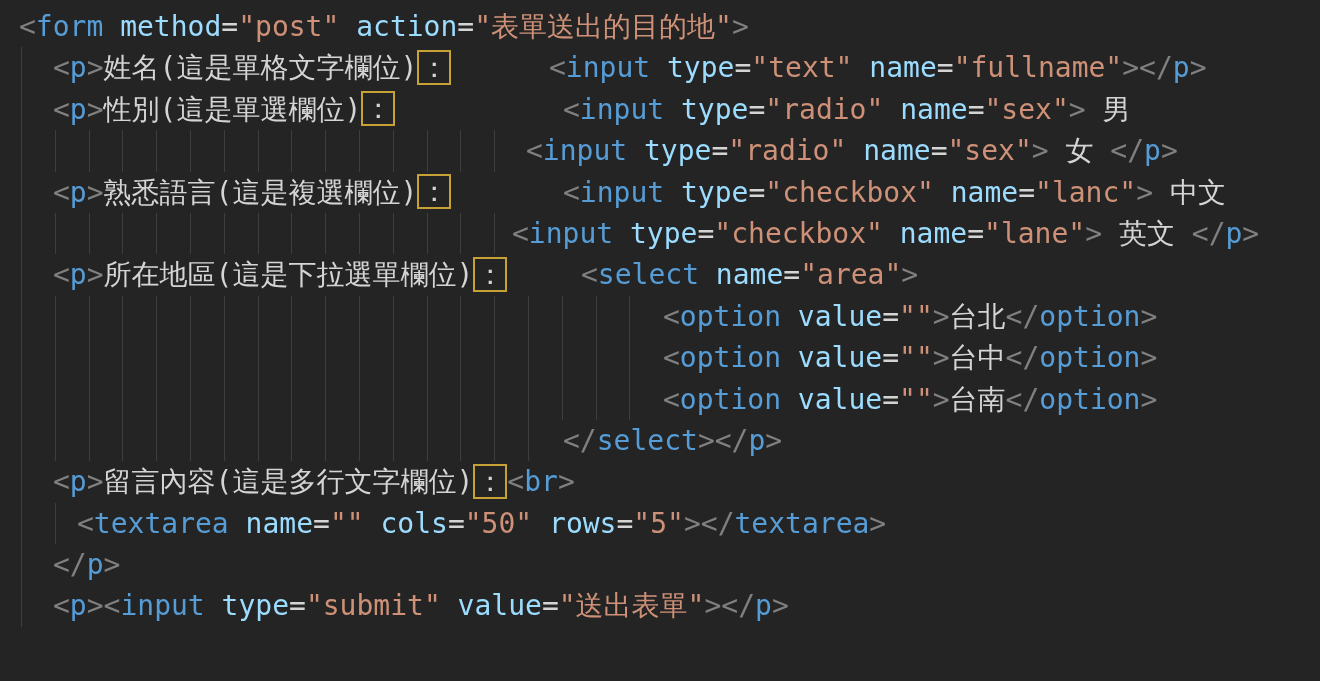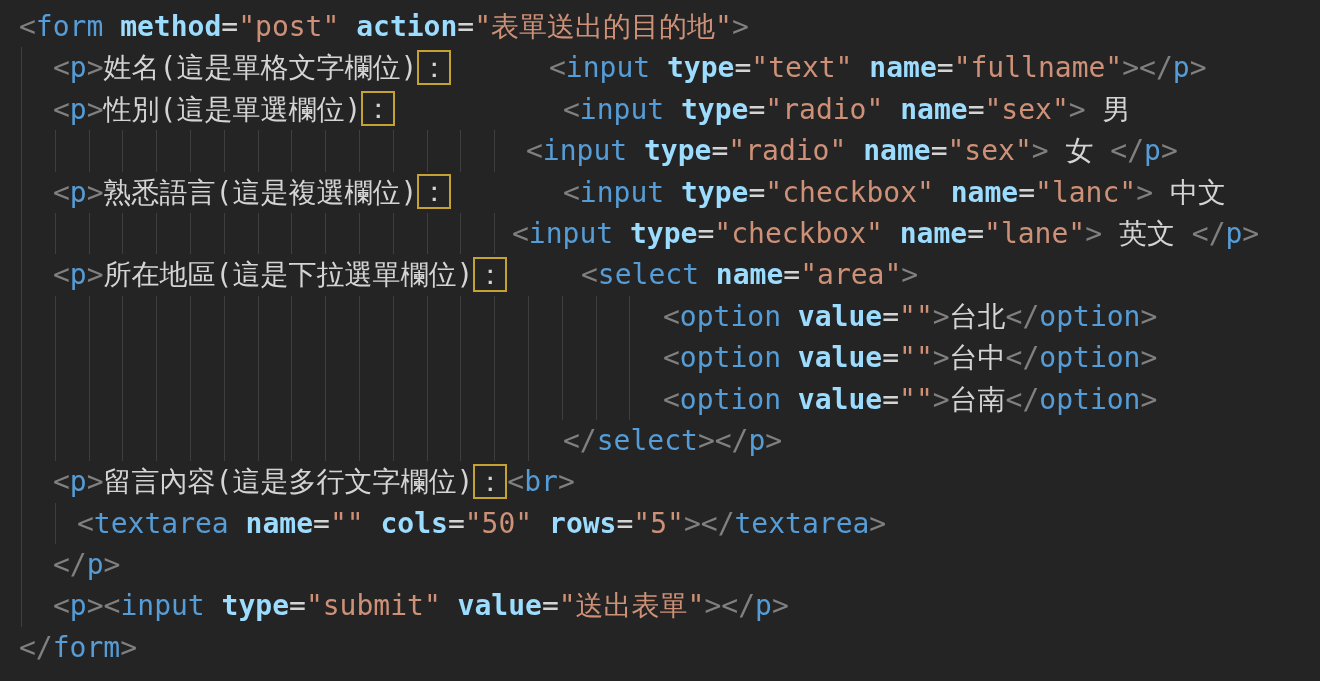--- a/index.html
+++ b/index.html
@@ -40,21 +40,21 @@
     width:1px;
     background:var(--guide);
   }
   .tail{
     position:absolute;
     top:0;
     white-space:pre;
   }
   .tok-punct{color:var(--punct);}
   .tok-tag{color:var(--tag);}
-  .tok-attr{color:var(--attr);font-weight:bold;}
+  .tok-attr{color:var(--attr);}
   .tok-eq{color:var(--eq);}
   .tok-str{color:var(--str);}
   .tok-plain{color:var(--plain);}
   .colon-box{
     display:inline-flex;
     align-items:center;
     justify-content:center;
     box-sizing:border-box;
     min-width:34px;
     height:35px;
@@ -76,14 +76,13 @@
     <div class="code-line"><span class="indent-guide" style="left: 21px;"></span><span class="indent-guide" style="left: 54.8px;"></span><span class="indent-guide" style="left: 88.6px;"></span><span class="indent-guide" style="left: 122.4px;"></span><span class="indent-guide" style="left: 156.2px;"></span><span class="indent-guide" style="left: 190px;"></span><span class="indent-guide" style="left: 223.8px;"></span><span class="indent-guide" style="left: 257.6px;"></span><span class="indent-guide" style="left: 291.4px;"></span><span class="indent-guide" style="left: 325.2px;"></span><span class="indent-guide" style="left: 359px;"></span><span class="indent-guide" style="left: 392.8px;"></span><span class="indent-guide" style="left: 426.6px;"></span><span class="indent-guide" style="left: 460.4px;"></span><span class="indent-guide" style="left: 494.2px;"></span><span style="padding-left: 512px; display: inline-block;"><span class="tok-punct">&lt;</span><span class="tok-tag">input</span><span class="tok-attr"> type</span><span class="tok-eq">=</span><span class="tok-str">"checkbox"</span><span class="tok-attr"> name</span><span class="tok-eq">=</span><span class="tok-str">"lane"</span><span class="tok-punct">&gt;</span><span class="tok-plain"> 英文 </span><span class="tok-punct">&lt;/</span><span class="tok-tag">p</span><span class="tok-punct">&gt;</span></span></div>
     <div class="code-line"><span class="indent-guide" style="left: 21px;"></span><span style="padding-left: 53px; display: inline-block;"><span class="tok-punct">&lt;</span><span class="tok-tag">p</span><span class="tok-punct">&gt;</span><span class="tok-plain">所在地區(這是下拉選單欄位)</span><span class="colon-box">：</span></span><span class="tail" style="left: 581px;"><span class="tok-punct">&lt;</span><span class="tok-tag">select</span><span class="tok-attr"> name</span><span class="tok-eq">=</span><span class="tok-str">"area"</span><span class="tok-punct">&gt;</span></span></div>
     <div class="code-line"><span class="indent-guide" style="left: 21px;"></span><span class="indent-guide" style="left: 54.8px;"></span><span class="indent-guide" style="left: 88.6px;"></span><span class="indent-guide" style="left: 122.4px;"></span><span class="indent-guide" style="left: 156.2px;"></span><span class="indent-guide" style="left: 190px;"></span><span class="indent-guide" style="left: 223.8px;"></span><span class="indent-guide" style="left: 257.6px;"></span><span class="indent-guide" style="left: 291.4px;"></span><span class="indent-guide" style="left: 325.2px;"></span><span class="indent-guide" style="left: 359px;"></span><span class="indent-guide" style="left: 392.8px;"></span><span class="indent-guide" style="left: 426.6px;"></span><span class="indent-guide" style="left: 460.4px;"></span><span class="indent-guide" style="left: 494.2px;"></span><span class="indent-guide" style="left: 528px;"></span><span class="indent-guide" style="left: 561.8px;"></span><span class="indent-guide" style="left: 595.6px;"></span><span class="indent-guide" style="left: 629.4px;"></span><span style="padding-left: 663px; display: inline-block;"><span class="tok-punct">&lt;</span><span class="tok-tag">option</span><span class="tok-attr"> value</span><span class="tok-eq">=</span><span class="tok-str">""</span><span class="tok-punct">&gt;</span><span class="tok-plain">台北</span><span class="tok-punct">&lt;/</span><span class="tok-tag">option</span><span class="tok-punct">&gt;</span></span></div>
     <div class="code-line"><span class="indent-guide" style="left: 21px;"></span><span class="indent-guide" style="left: 54.8px;"></span><span class="indent-guide" style="left: 88.6px;"></span><span class="indent-guide" style="left: 122.4px;"></span><span class="indent-guide" style="left: 156.2px;"></span><span class="indent-guide" style="left: 190px;"></span><span class="indent-guide" style="left: 223.8px;"></span><span class="indent-guide" style="left: 257.6px;"></span><span class="indent-guide" style="left: 291.4px;"></span><span class="indent-guide" style="left: 325.2px;"></span><span class="indent-guide" style="left: 359px;"></span><span class="indent-guide" style="left: 392.8px;"></span><span class="indent-guide" style="left: 426.6px;"></span><span class="indent-guide" style="left: 460.4px;"></span><span class="indent-guide" style="left: 494.2px;"></span><span class="indent-guide" style="left: 528px;"></span><span class="indent-guide" style="left: 561.8px;"></span><span class="indent-guide" style="left: 595.6px;"></span><span class="indent-guide" style="left: 629.4px;"></span><span style="padding-left: 663px; display: inline-block;"><span class="tok-punct">&lt;</span><span class="tok-tag">option</span><span class="tok-attr"> value</span><span class="tok-eq">=</span><span class="tok-str">""</span><span class="tok-punct">&gt;</span><span class="tok-plain">台中</span><span class="tok-punct">&lt;/</span><span class="tok-tag">option</span><span class="tok-punct">&gt;</span></span></div>
     <div class="code-line"><span class="indent-guide" style="left: 21px;"></span><span class="indent-guide" style="left: 54.8px;"></span><span class="indent-guide" style="left: 88.6px;"></span><span class="indent-guide" style="left: 122.4px;"></span><span class="indent-guide" style="left: 156.2px;"></span><span class="indent-guide" style="left: 190px;"></span><span class="indent-guide" style="left: 223.8px;"></span><span class="indent-guide" style="left: 257.6px;"></span><span class="indent-guide" style="left: 291.4px;"></span><span class="indent-guide" style="left: 325.2px;"></span><span class="indent-guide" style="left: 359px;"></span><span class="indent-guide" style="left: 392.8px;"></span><span class="indent-guide" style="left: 426.6px;"></span><span class="indent-guide" style="left: 460.4px;"></span><span class="indent-guide" style="left: 494.2px;"></span><span class="indent-guide" style="left: 528px;"></span><span class="indent-guide" style="left: 561.8px;"></span><span class="indent-guide" style="left: 595.6px;"></span><span class="indent-guide" style="left: 629.4px;"></span><span style="padding-left: 663px; display: inline-block;"><span class="tok-punct">&lt;</span><span class="tok-tag">option</span><span class="tok-attr"> value</span><span class="tok-eq">=</span><span class="tok-str">""</span><span class="tok-punct">&gt;</span><span class="tok-plain">台南</span><span class="tok-punct">&lt;/</span><span class="tok-tag">option</span><span class="tok-punct">&gt;</span></span></div>
     <div class="code-line"><span class="indent-guide" style="left: 21px;"></span><span class="indent-guide" style="left: 54.8px;"></span><span class="indent-guide" style="left: 88.6px;"></span><span class="indent-guide" style="left: 122.4px;"></span><span class="indent-guide" style="left: 156.2px;"></span><span class="indent-guide" style="left: 190px;"></span><span class="indent-guide" style="left: 223.8px;"></span><span class="indent-guide" style="left: 257.6px;"></span><span class="indent-guide" style="left: 291.4px;"></span><span class="indent-guide" style="left: 325.2px;"></span><span class="indent-guide" style="left: 359px;"></span><span class="indent-guide" style="left: 392.8px;"></span><span class="indent-guide" style="left: 426.6px;"></span><span class="indent-guide" style="left: 460.4px;"></span><span class="indent-guide" style="left: 494.2px;"></span><span class="indent-guide" style="left: 528px;"></span><span style="padding-left: 563px; display: inline-block;"><span class="tok-punct">&lt;/</span><span class="tok-tag">select</span><span class="tok-punct">&gt;&lt;/</span><span class="tok-tag">p</span><span class="tok-punct">&gt;</span></span></div>
     <div class="code-line"><span class="indent-guide" style="left: 21px;"></span><span style="padding-left: 53px; display: inline-block;"><span class="tok-punct">&lt;</span><span class="tok-tag">p</span><span class="tok-punct">&gt;</span><span class="tok-plain">留言內容(這是多行文字欄位)</span><span class="colon-box">：</span><span class="tok-punct">&lt;</span><span class="tok-tag">br</span><span class="tok-punct">&gt;</span></span></div>
     <div class="code-line"><span class="indent-guide" style="left: 21px;"></span><span class="indent-guide" style="left: 54.8px;"></span><span style="padding-left: 77px; display: inline-block;"><span class="tok-punct">&lt;</span><span class="tok-tag">textarea</span><span class="tok-attr"> name</span><span class="tok-eq">=</span><span class="tok-str">""</span><span class="tok-attr"> cols</span><span class="tok-eq">=</span><span class="tok-str">"50"</span><span class="tok-attr"> rows</span><span class="tok-eq">=</span><span class="tok-str">"5"</span><span class="tok-punct">&gt;&lt;/</span><span class="tok-tag">textarea</span><span class="tok-punct">&gt;</span></span></div>
     <div class="code-line"><span class="indent-guide" style="left: 21px;"></span><span style="padding-left: 53px; display: inline-block;"><span class="tok-punct">&lt;/</span><span class="tok-tag">p</span><span class="tok-punct">&gt;</span></span></div>
     <div class="code-line"><span class="indent-guide" style="left: 21px;"></span><span style="padding-left: 53px; display: inline-block;"><span class="tok-punct">&lt;</span><span class="tok-tag">p</span><span class="tok-punct">&gt;&lt;</span><span class="tok-tag">input</span><span class="tok-attr"> type</span><span class="tok-eq">=</span><span class="tok-str">"submit"</span><span class="tok-attr"> value</span><span class="tok-eq">=</span><span class="tok-str">"送出表單"</span><span class="tok-punct">&gt;&lt;/</span><span class="tok-tag">p</span><span class="tok-punct">&gt;</span></span></div>
-    <div class="code-line"><span style="padding-left: 19px; display: inline-block;"><span class="tok-punct">&lt;/</span><span class="tok-tag">form</span><span class="tok-punct">&gt;</span></span></div>
   </div>
 
 </body></html>

